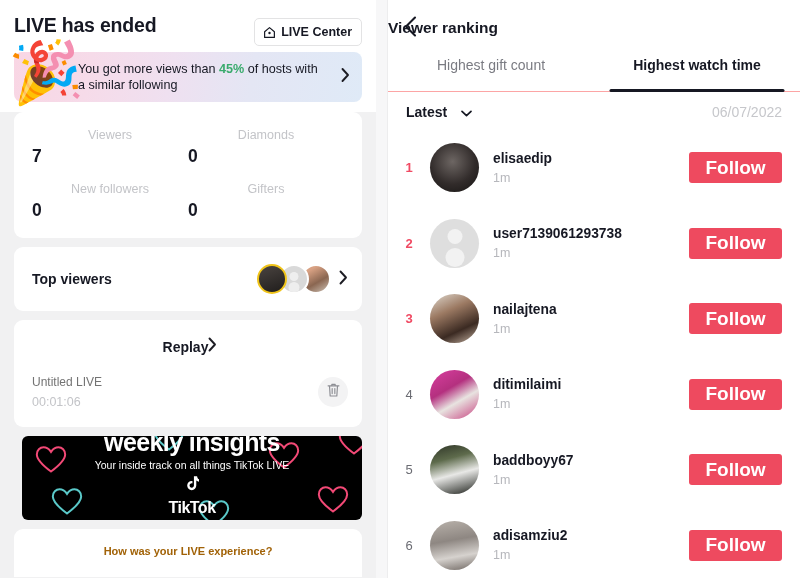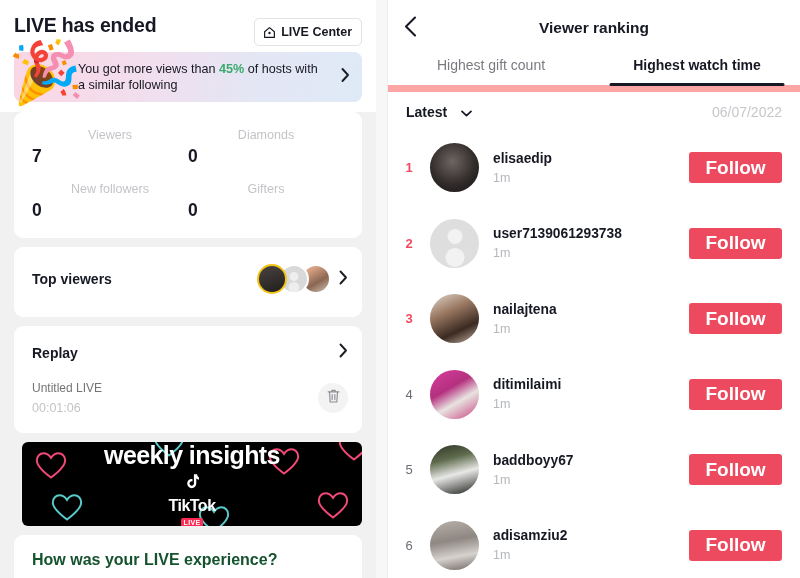--- a/index.html
+++ b/index.html
@@ -120,21 +120,21 @@
     grid-template-columns: 1fr 1fr;
     row-gap: 12px;
   }
   .stat-label { font-size: 12.5px; color: #c3c4c8; line-height: 18px; text-align: center; }
   .stat-value { font-size: 17.5px; font-weight: bold; color: #161823; line-height: 24px; }
 
   .row-card {
     display: flex;
     align-items: center;
     justify-content: space-between;
-    padding: 17px 14px 23px 18px;
+    padding: 17px 14px 17px 18px;
   }
   .row-title { font-size: 14px; font-weight: bold; color: #161823; }
   .avatars { display: flex; align-items: center; margin-right: 8px; }
   .av {
     width: 30px; height: 30px; border-radius: 50%;
     background: #d8d8d8;
     margin-left: -8px;
     border: 2px solid #fff;
     overflow: hidden;
     position: relative;
@@ -147,21 +147,21 @@
     transform:translateX(-50%);
     width:9px; height:9px; border-radius:50%;
     background:#eeeeee;
     box-shadow: 0 12px 0 -1px #eeeeee, 0 11px 0 1px #eeeeee;
   }
   .av.photo { background: linear-gradient(150deg,#d8a183 20%,#8a6651 60%,#cfc3b6 100%); z-index: 1;}
   .av.dark2 { background: linear-gradient(160deg,#4a4440,#201d1c); }
 
   .replay-card { padding: 0; }
   .replay-head {
-    display: flex; align-items: center; justify-content: space-between;
+    display: flex; align-items: center; justify-content: center;
     padding: 17px 14px 12px 18px;
   }
   .replay-body {
     display: flex; align-items: center; justify-content: space-between;
     padding: 4px 14px 16px 18px;
   }
   .replay-name { font-size: 12px; color: #737373; line-height: 21px; }
   .replay-time { font-size: 12.5px; color: #c3c4c8; line-height: 18px; }
   .trash-btn {
     width: 30px; height: 30px; border-radius: 50%;
@@ -213,50 +213,50 @@
     z-index: 1;
     opacity: 0.95;
   }
 
   .exp-card {
     background:#fff;
     border-radius: 9px 9px 0 0;
     margin: 0 14px 0 14px;
     padding: 16px 18px 20px 18px;
   }
-  .exp-title { font-size: 16px; font-weight: bold; color: #14532d; }
+  .exp-title { font-size: 11px; font-weight: bold; color: #a16207; text-align: center; }
 
   
   .right-panel {
     width: 412px;
     height: 578px;
     background: #ffffff;
     position: relative;
     overflow: hidden;
   }
   .rp-header {
     height: 56px;
     display: flex;
     align-items: center;
     padding: 0 16px;
     position: relative;
   }
   .back-btn { cursor: pointer; display:flex; align-items:center; }
   .rp-title {
     position: absolute;
     left: 0; right: 0;
-    text-align: center;
+    text-align: left;
     font-size: 15.5px;
     font-weight: bold;
     color: #161823;
     pointer-events: none;
   }
   .tabs {
     display: flex;
-    border-bottom: 7px solid #fca5a5;
+    border-bottom: 1px solid #fca5a5;
     height: 36px;
   }
   .tab {
     flex: 1;
     display: flex;
     align-items: flex-start;
     justify-content: center;
     font-size: 14px;
     color: #7a7b82;
     cursor: pointer;
@@ -466,20 +466,21 @@
         <path d="M20 33C8 24 3 18 3 12.5 3 7.5 6.8 4 11 4c3.4 0 6.6 2 9 5.5C22.4 6 25.6 4 29 4c4.2 0 8 3.5 8 8.5C37 18 32 24 20 33z" stroke="#ff4d7d" stroke-width="2.4"></path>
       </svg>
       <svg class="heart" style="left:294px;top:48px;" viewBox="0 0 40 36" fill="none">
         <path d="M20 33C8 24 3 18 3 12.5 3 7.5 6.8 4 11 4c3.4 0 6.6 2 9 5.5C22.4 6 25.6 4 29 4c4.2 0 8 3.5 8 8.5C37 18 32 24 20 33z" stroke="#ff4d7d" stroke-width="2.4"></path>
       </svg>
       <svg class="heart" style="left:315px;top:-10px;" viewBox="0 0 40 36" fill="none">
         <path d="M20 33C8 24 3 18 3 12.5 3 7.5 6.8 4 11 4c3.4 0 6.6 2 9 5.5C22.4 6 25.6 4 29 4c4.2 0 8 3.5 8 8.5C37 18 32 24 20 33z" stroke="#ff4d7d" stroke-width="2.4"></path>
       </svg>
 
       <div class="ins-title">weekly insights</div>
+      <div class="ins-sub">Your inside track on all things TikTok LIVE</div>
       <div class="ins-logo">
         <span>
           <svg width="14" height="16" viewBox="0 0 16 18" fill="#fff">
             <path d="M11.2 0h2.6c.2 1.6 1.1 3 2.2 3.6v2.7c-1.1-.1-2.2-.5-3.1-1.2v5.6c0 3-2.3 5.3-5.2 5.3S2.5 13.7 2.5 10.7c0-2.9 2.3-5.2 5.2-5.2.3 0 .5 0 .8.1v2.7c-.3-.1-.5-.1-.8-.1-1.4 0-2.5 1.1-2.5 2.5s1.1 2.5 2.5 2.5 2.5-1.1 2.5-2.5V0z"></path>
           </svg>
         </span>
         <span class="ins-logo-text">TikTok</span>
         <span class="ins-live-badge">LIVE</span>
       </div>
     </div>

